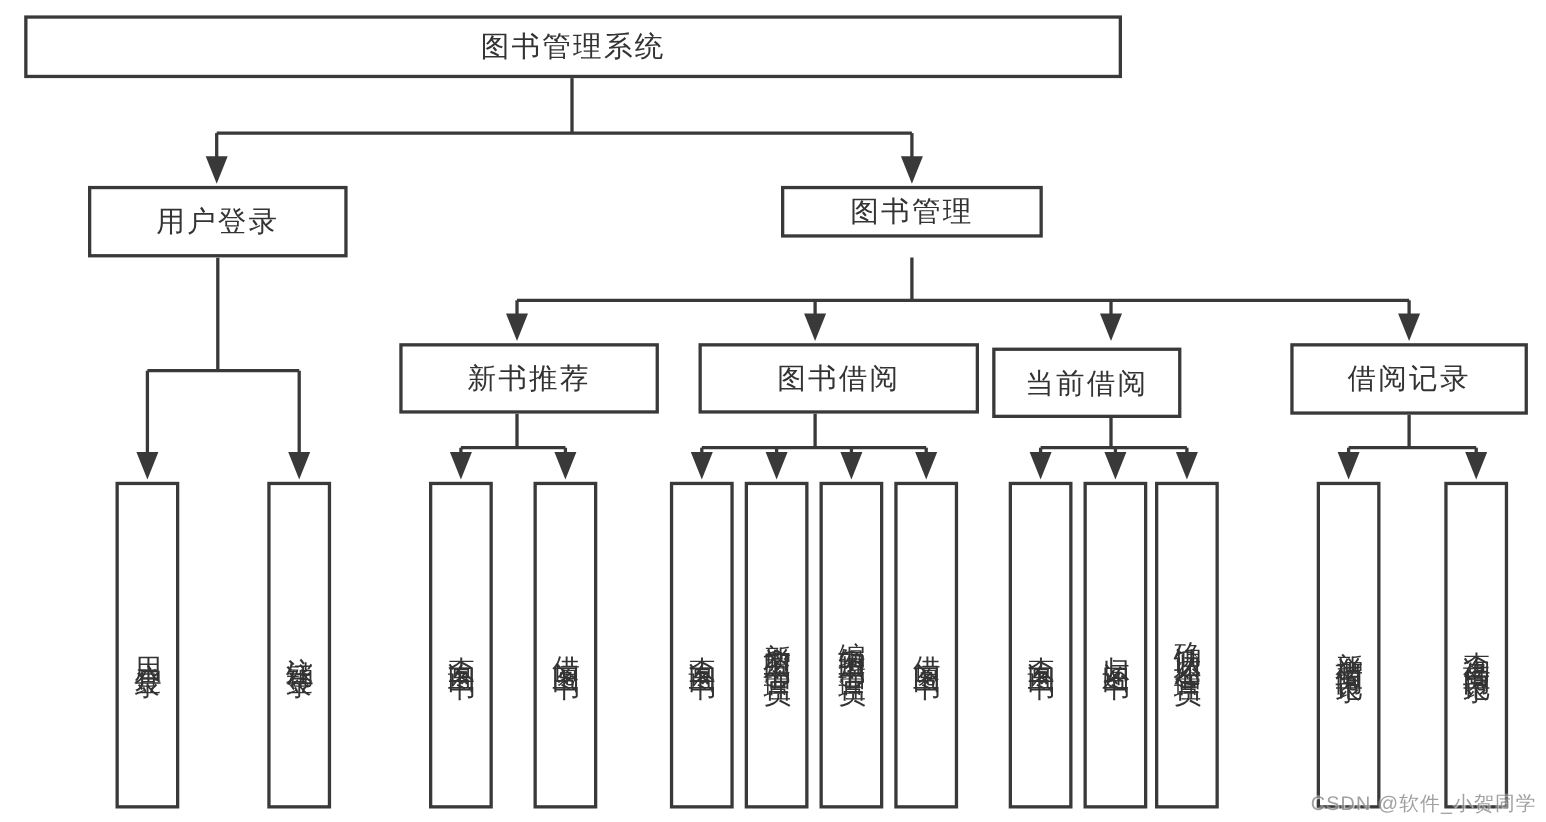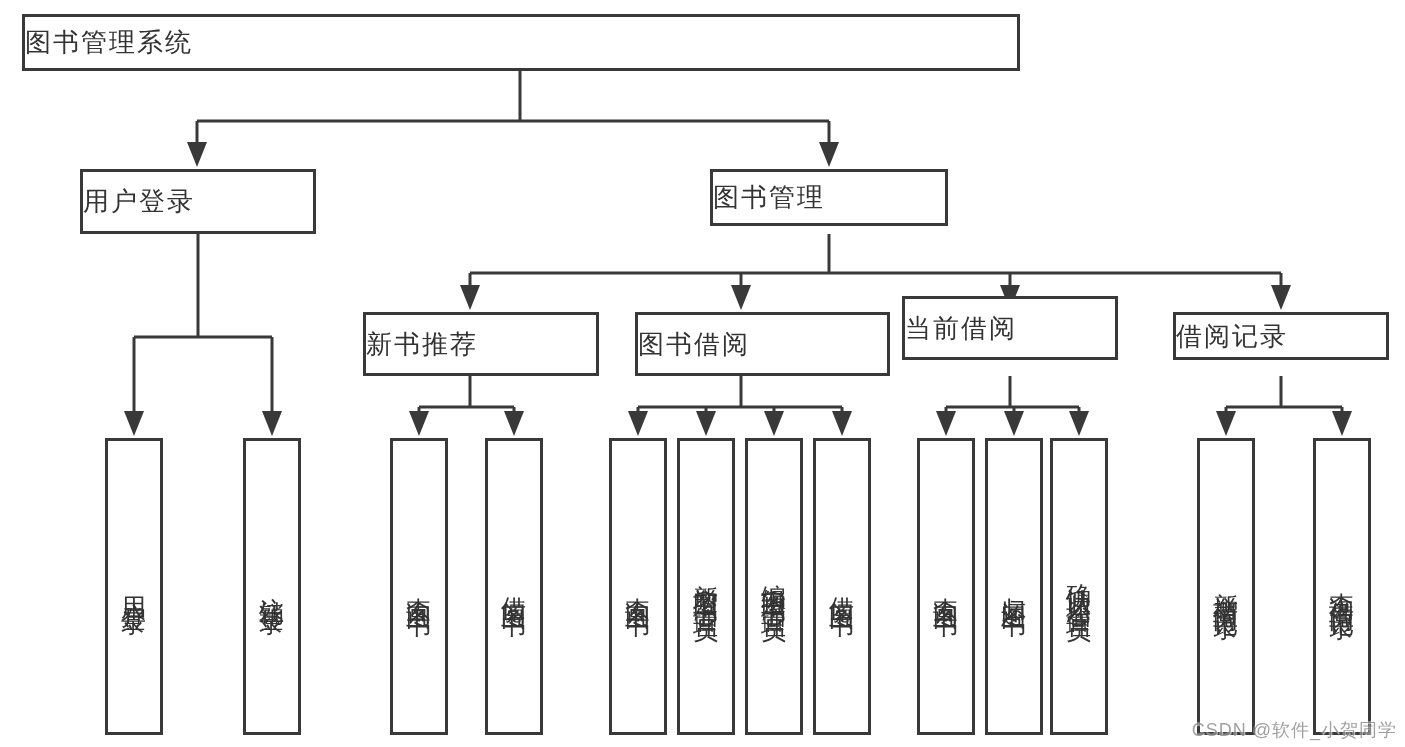--- a/index.html
+++ b/index.html
@@ -36,20 +36,21 @@
     fill: #393939;
     stroke: none;
   }
   .node {
     position: absolute;
     box-sizing: border-box;
     background: #ffffff;
     border: 3px solid #393939;
     display: flex;
     align-items: center;
+    justify-content: center;
     color: #333333;
   }
   .node.h .hl {
     font-size: 26px;
     letter-spacing: 2px;
     white-space: nowrap;
     color: #333333;
   }
   .node.leaf {
     top: 438px;
@@ -134,34 +135,34 @@
       </g>
   </svg>
 
   <div class="node h" style="left:22px;top:14px;width:998px;height:57px">
     <span class="hl">图书管理系统</span>
   </div>
 
   <div class="node h" style="left:80px;top:169px;width:236px;height:65px">
     <span class="hl">用户登录</span>
   </div>
-  <div class="node h" style="left:710px;top:169px;width:238px;height:57px">
+  <div class="node h" style="left:710px;top:169px;width:238px;height:47px">
     <span class="hl">图书管理</span>
   </div>
 
   <div class="node h" style="left:363px;top:312px;width:236px;height:64px">
     <span class="hl">新书推荐</span>
   </div>
   <div class="node h" style="left:635px;top:312px;width:255px;height:64px">
     <span class="hl">图书借阅</span>
   </div>
-  <div class="node h" style="left:902px;top:296px;width:216px;height:64px">
+  <div class="node h" style="left:902px;top:316px;width:172px;height:64px">
     <span class="hl">当前借阅</span>
   </div>
-  <div class="node h" style="left:1173px;top:312px;width:216px;height:48px">
+  <div class="node h" style="left:1173px;top:312px;width:216px;height:65px">
     <span class="hl">借阅记录</span>
   </div>
 
   <div class="node leaf" style="left:105px">
     <span class="vl">用户登录</span>
   </div>
   <div class="node leaf" style="left:243px">
     <span class="vl">注销登录</span>
   </div>
 

